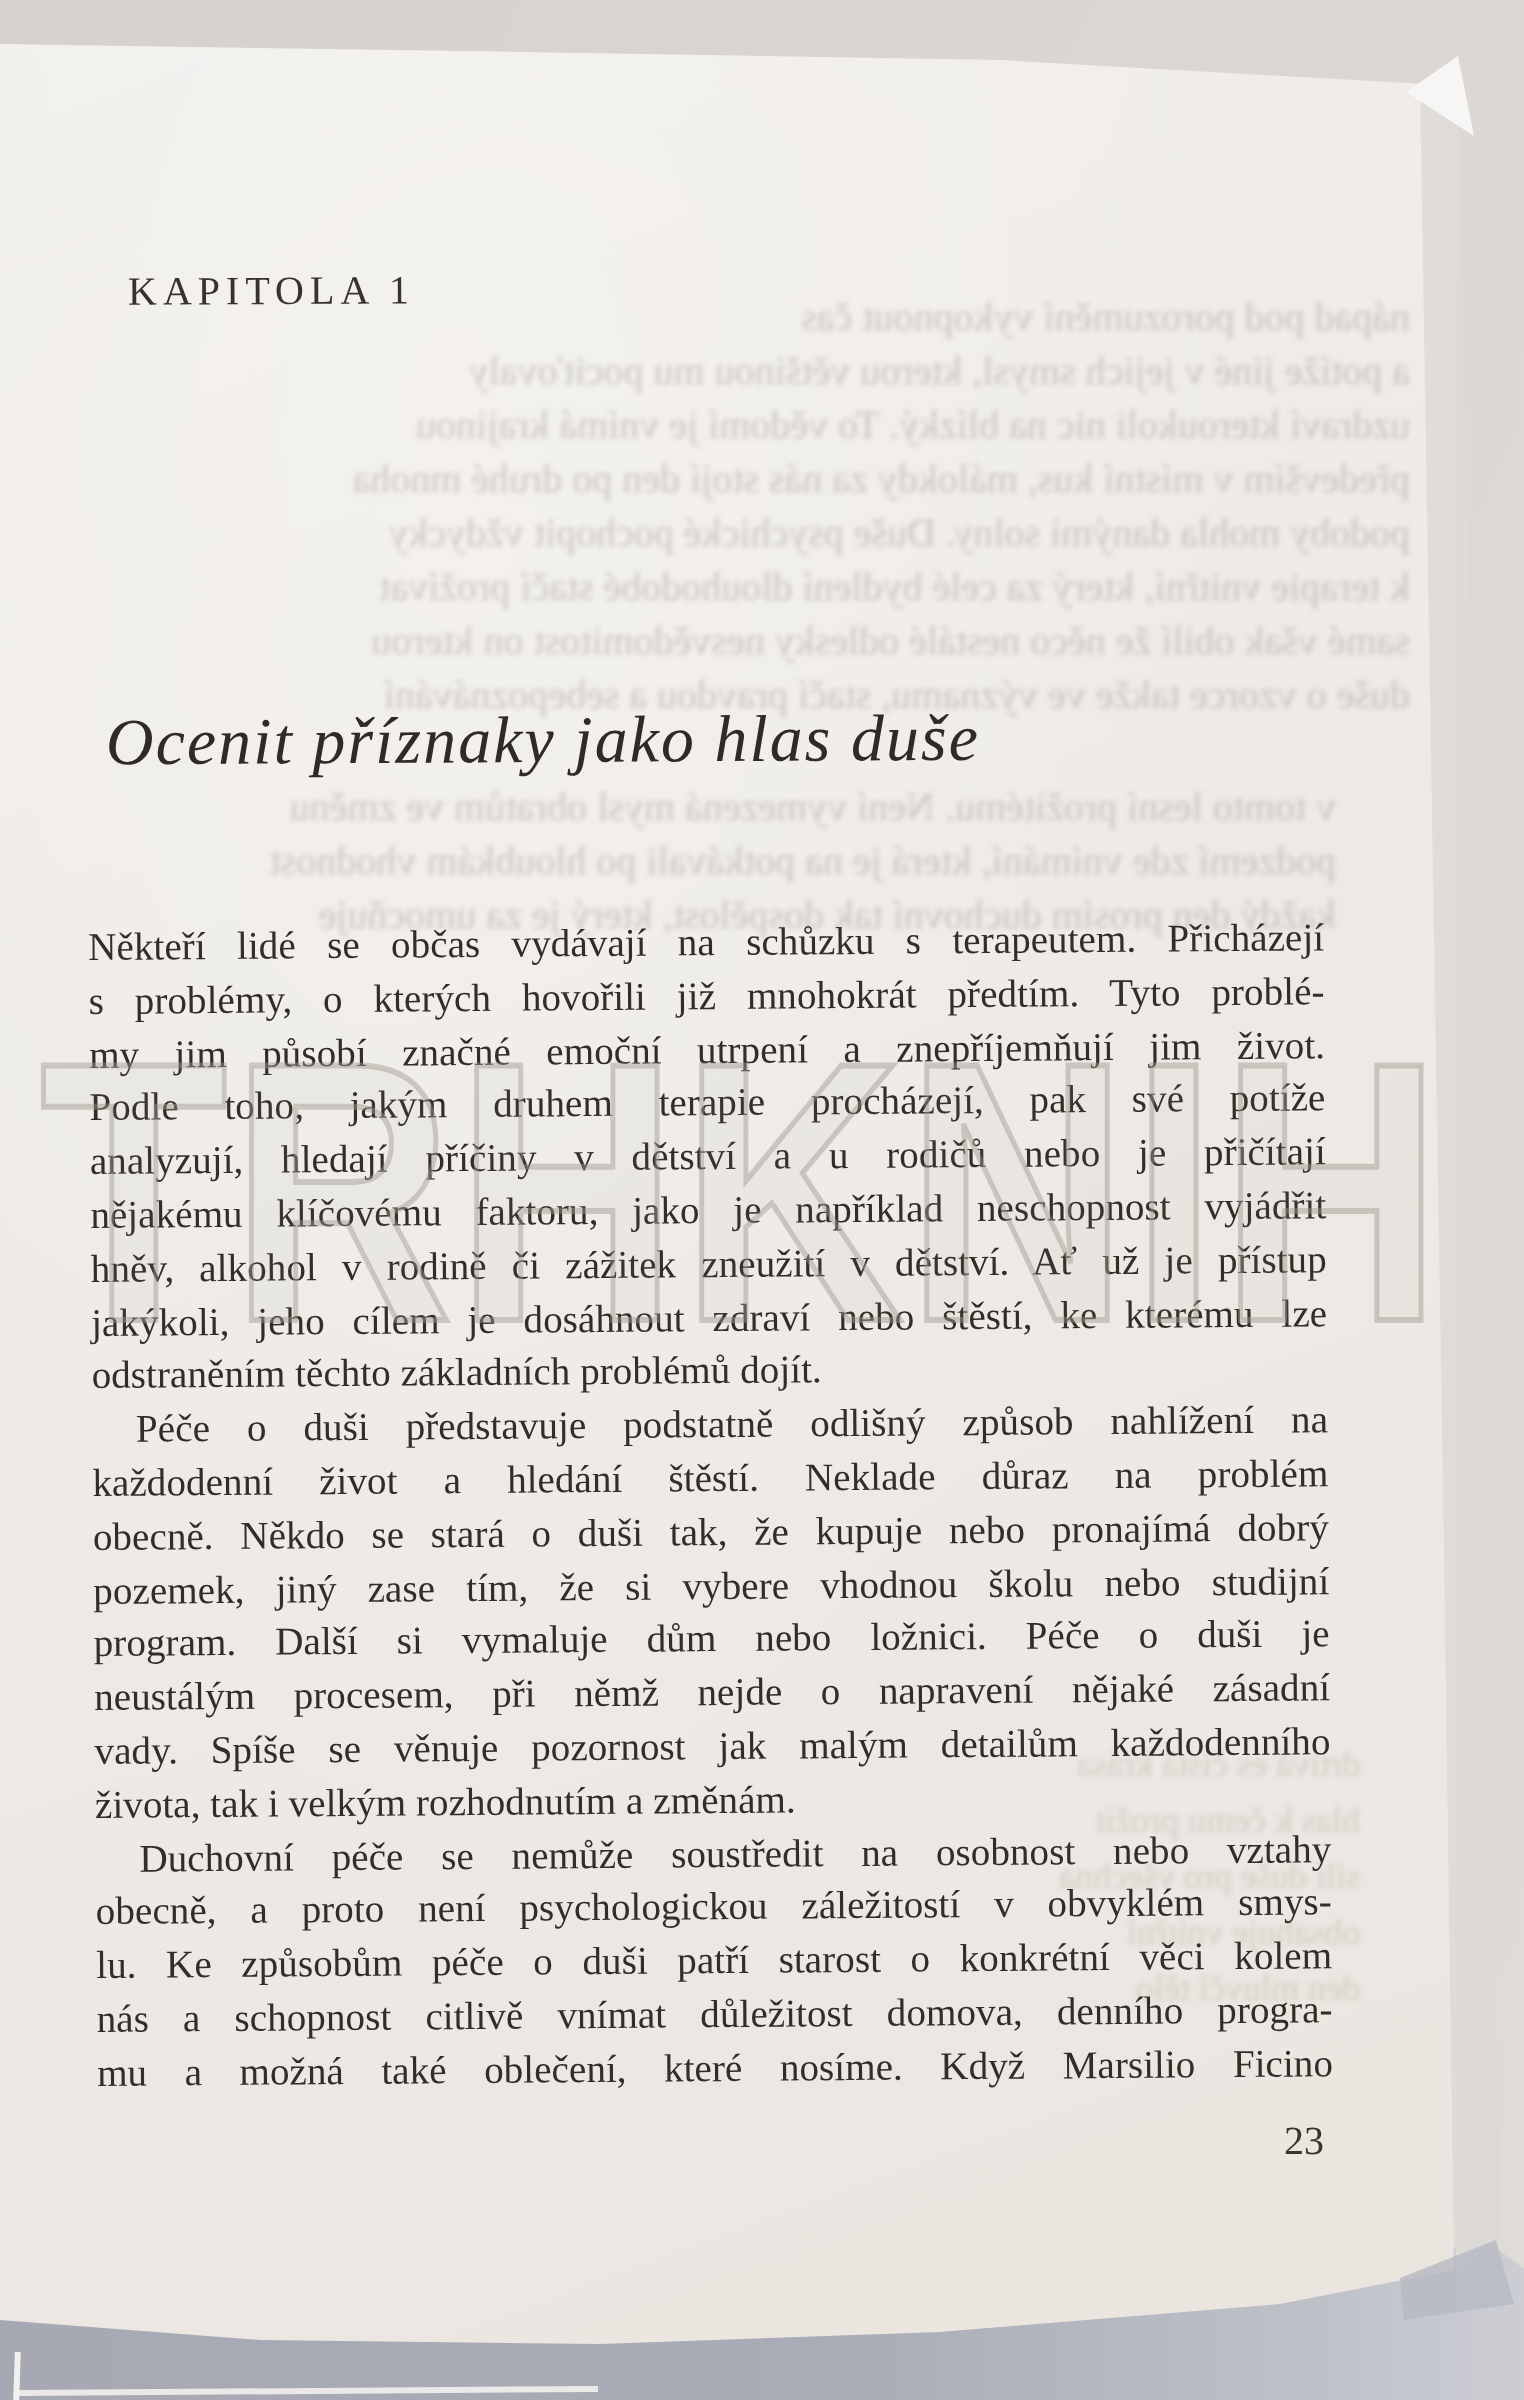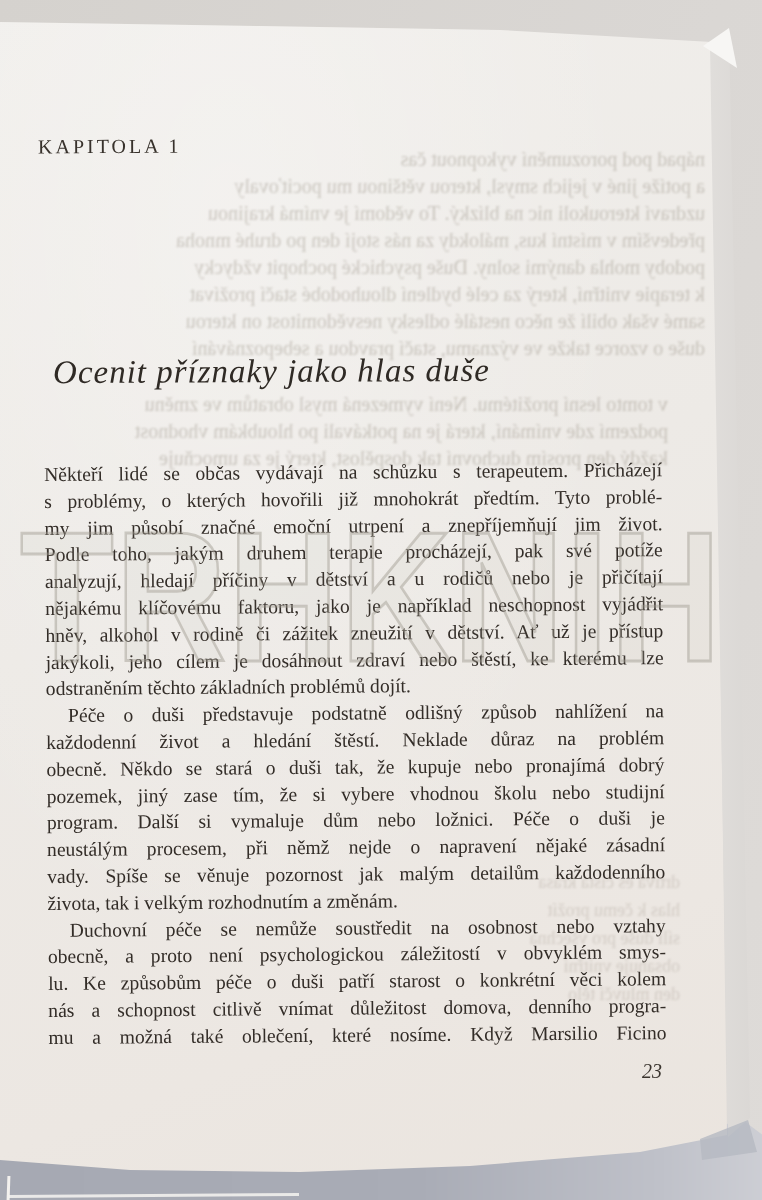--- a/index.html
+++ b/index.html
@@ -36,30 +36,30 @@
 
   
   .ghost{position:absolute;color:rgba(122,111,96,.32);filter:blur(1.2px);
          transform:scaleX(-1);font-family:"Liberation Serif",serif;}
   .ghost .gline{white-space:nowrap;overflow:hidden;}
   .ghost-a{left:55px;top:146px;width:650px;font-size:20px;line-height:27px;}
   .ghost-b{left:44px;top:391px;width:624px;font-size:20px;line-height:27px;}
   .ghost-c{left:430px;top:868px;width:250px;font-size:18px;line-height:28px;color:rgba(122,111,96,.22);}
 
   
-  .chapter{position:absolute;left:38px;top:135px;font-size:20px;letter-spacing:3px;
+  .chapter{position:absolute;left:64px;top:135px;font-size:20px;letter-spacing:3px;
            color:#38322c;transform:rotate(-.3deg);}
   .title{position:absolute;left:53px;top:353px;font-style:italic;font-size:33px;letter-spacing:1px;
          color:#2f2a25;transform:rotate(-.3deg);white-space:nowrap;}
   .body{position:absolute;left:44px;top:462px;width:618px;font-size:19.6px;line-height:26.8px;
         color:#332d28;transform:rotate(-.45deg);transform-origin:top left;}
   .body .bline{min-height:26.8px;}
   .body .just{text-align:justify;text-align-last:justify;}
   .body .indent{text-indent:22px;}
-  .pagenum{position:absolute;left:642px;top:1060px;font-style:italic;font-size:20px;color:#3a342e;}
+  .pagenum{position:absolute;left:642px;top:1060px;font-size:20px;color:#3a342e;}
 
   
   .watermark{position:absolute;left:20px;top:505px;width:860px;height:230px;
     font-family:"Liberation Sans",sans-serif;font-weight:bold;font-size:185px;line-height:1;
     letter-spacing:2px;transform:scaleX(.83);transform-origin:top left;
     color:rgba(158,152,143,.06);-webkit-text-stroke:3px rgba(158,152,143,.45);
     pointer-events:none;white-space:nowrap;}
 </style>
 </head>
 <body>

